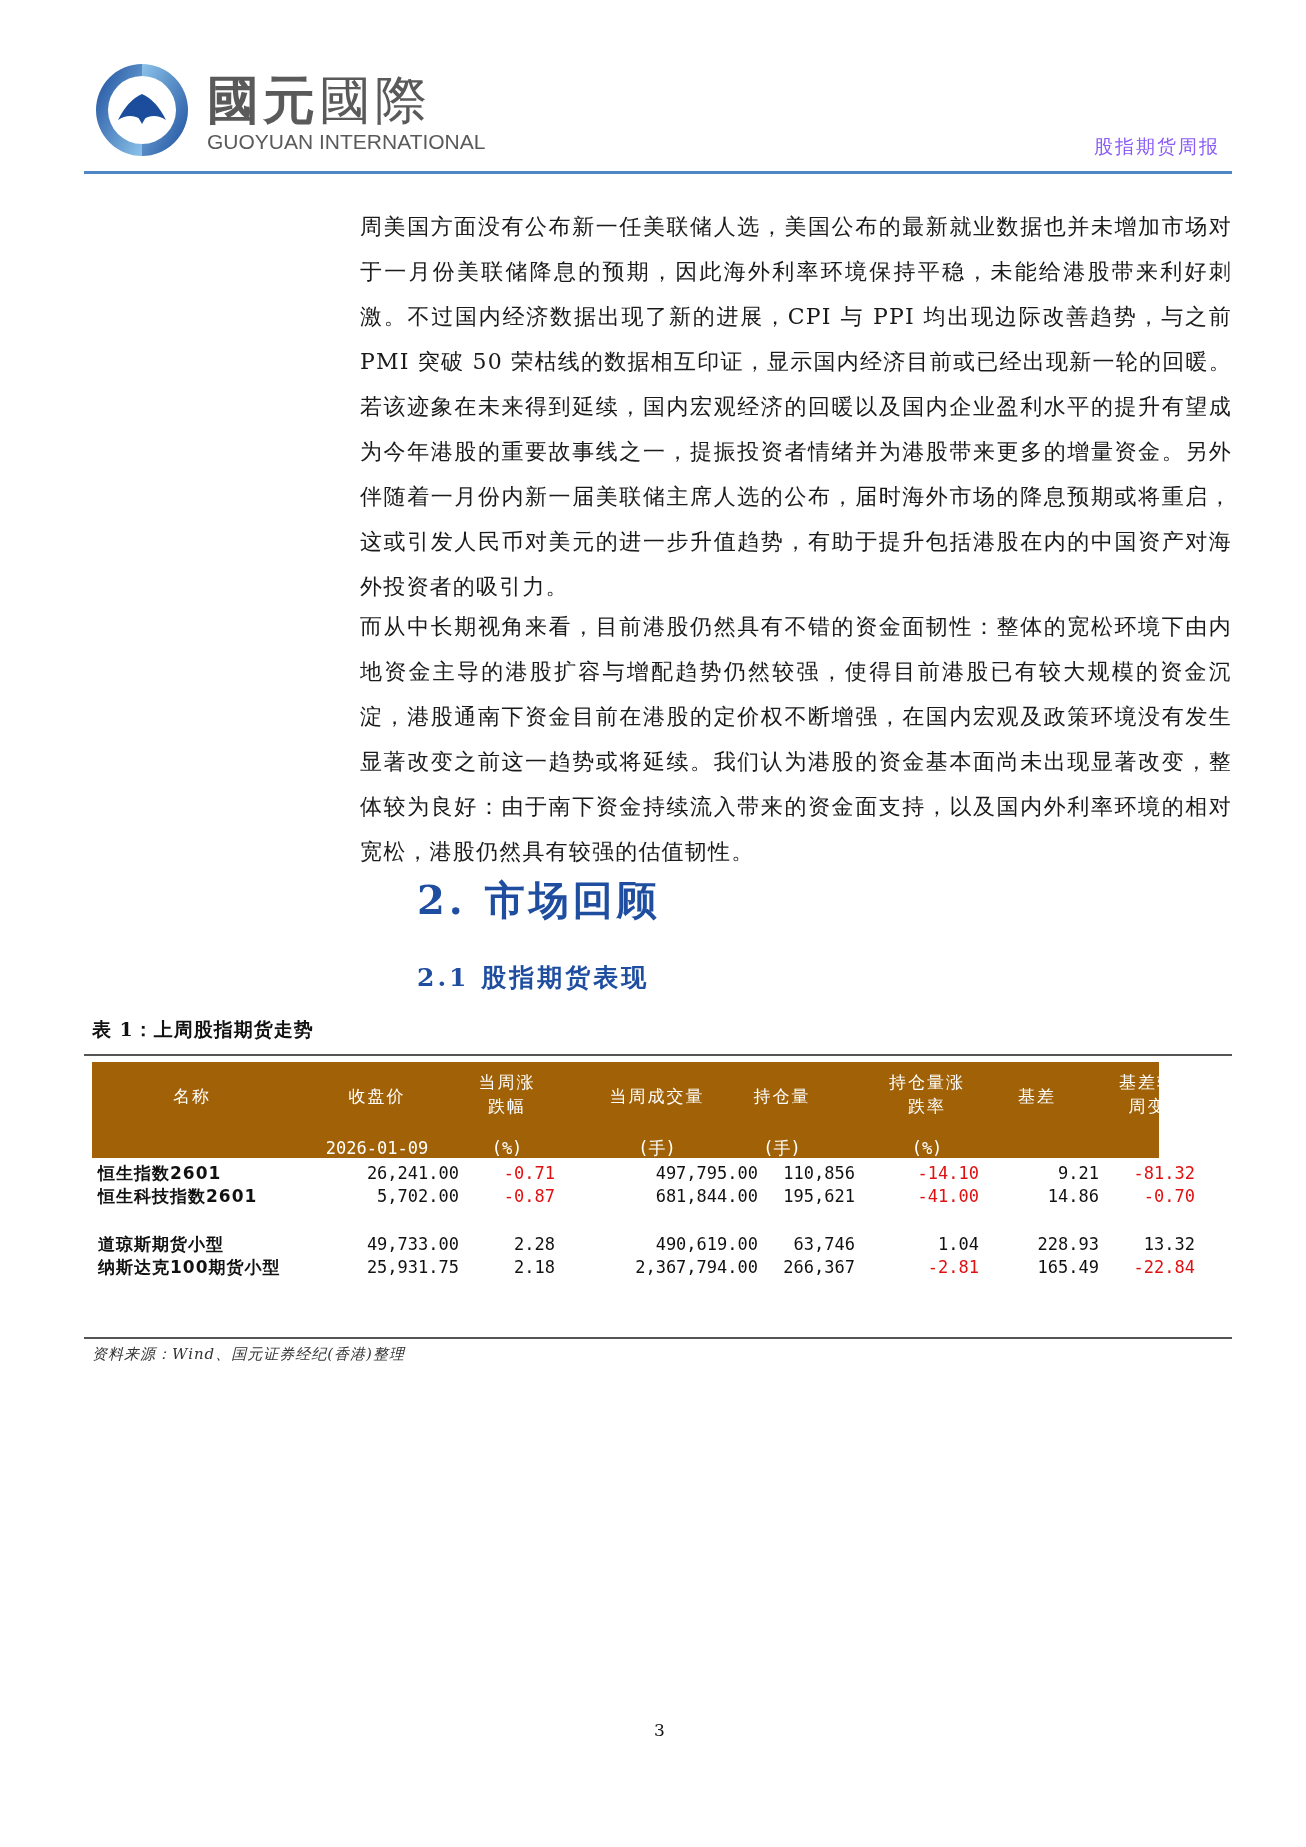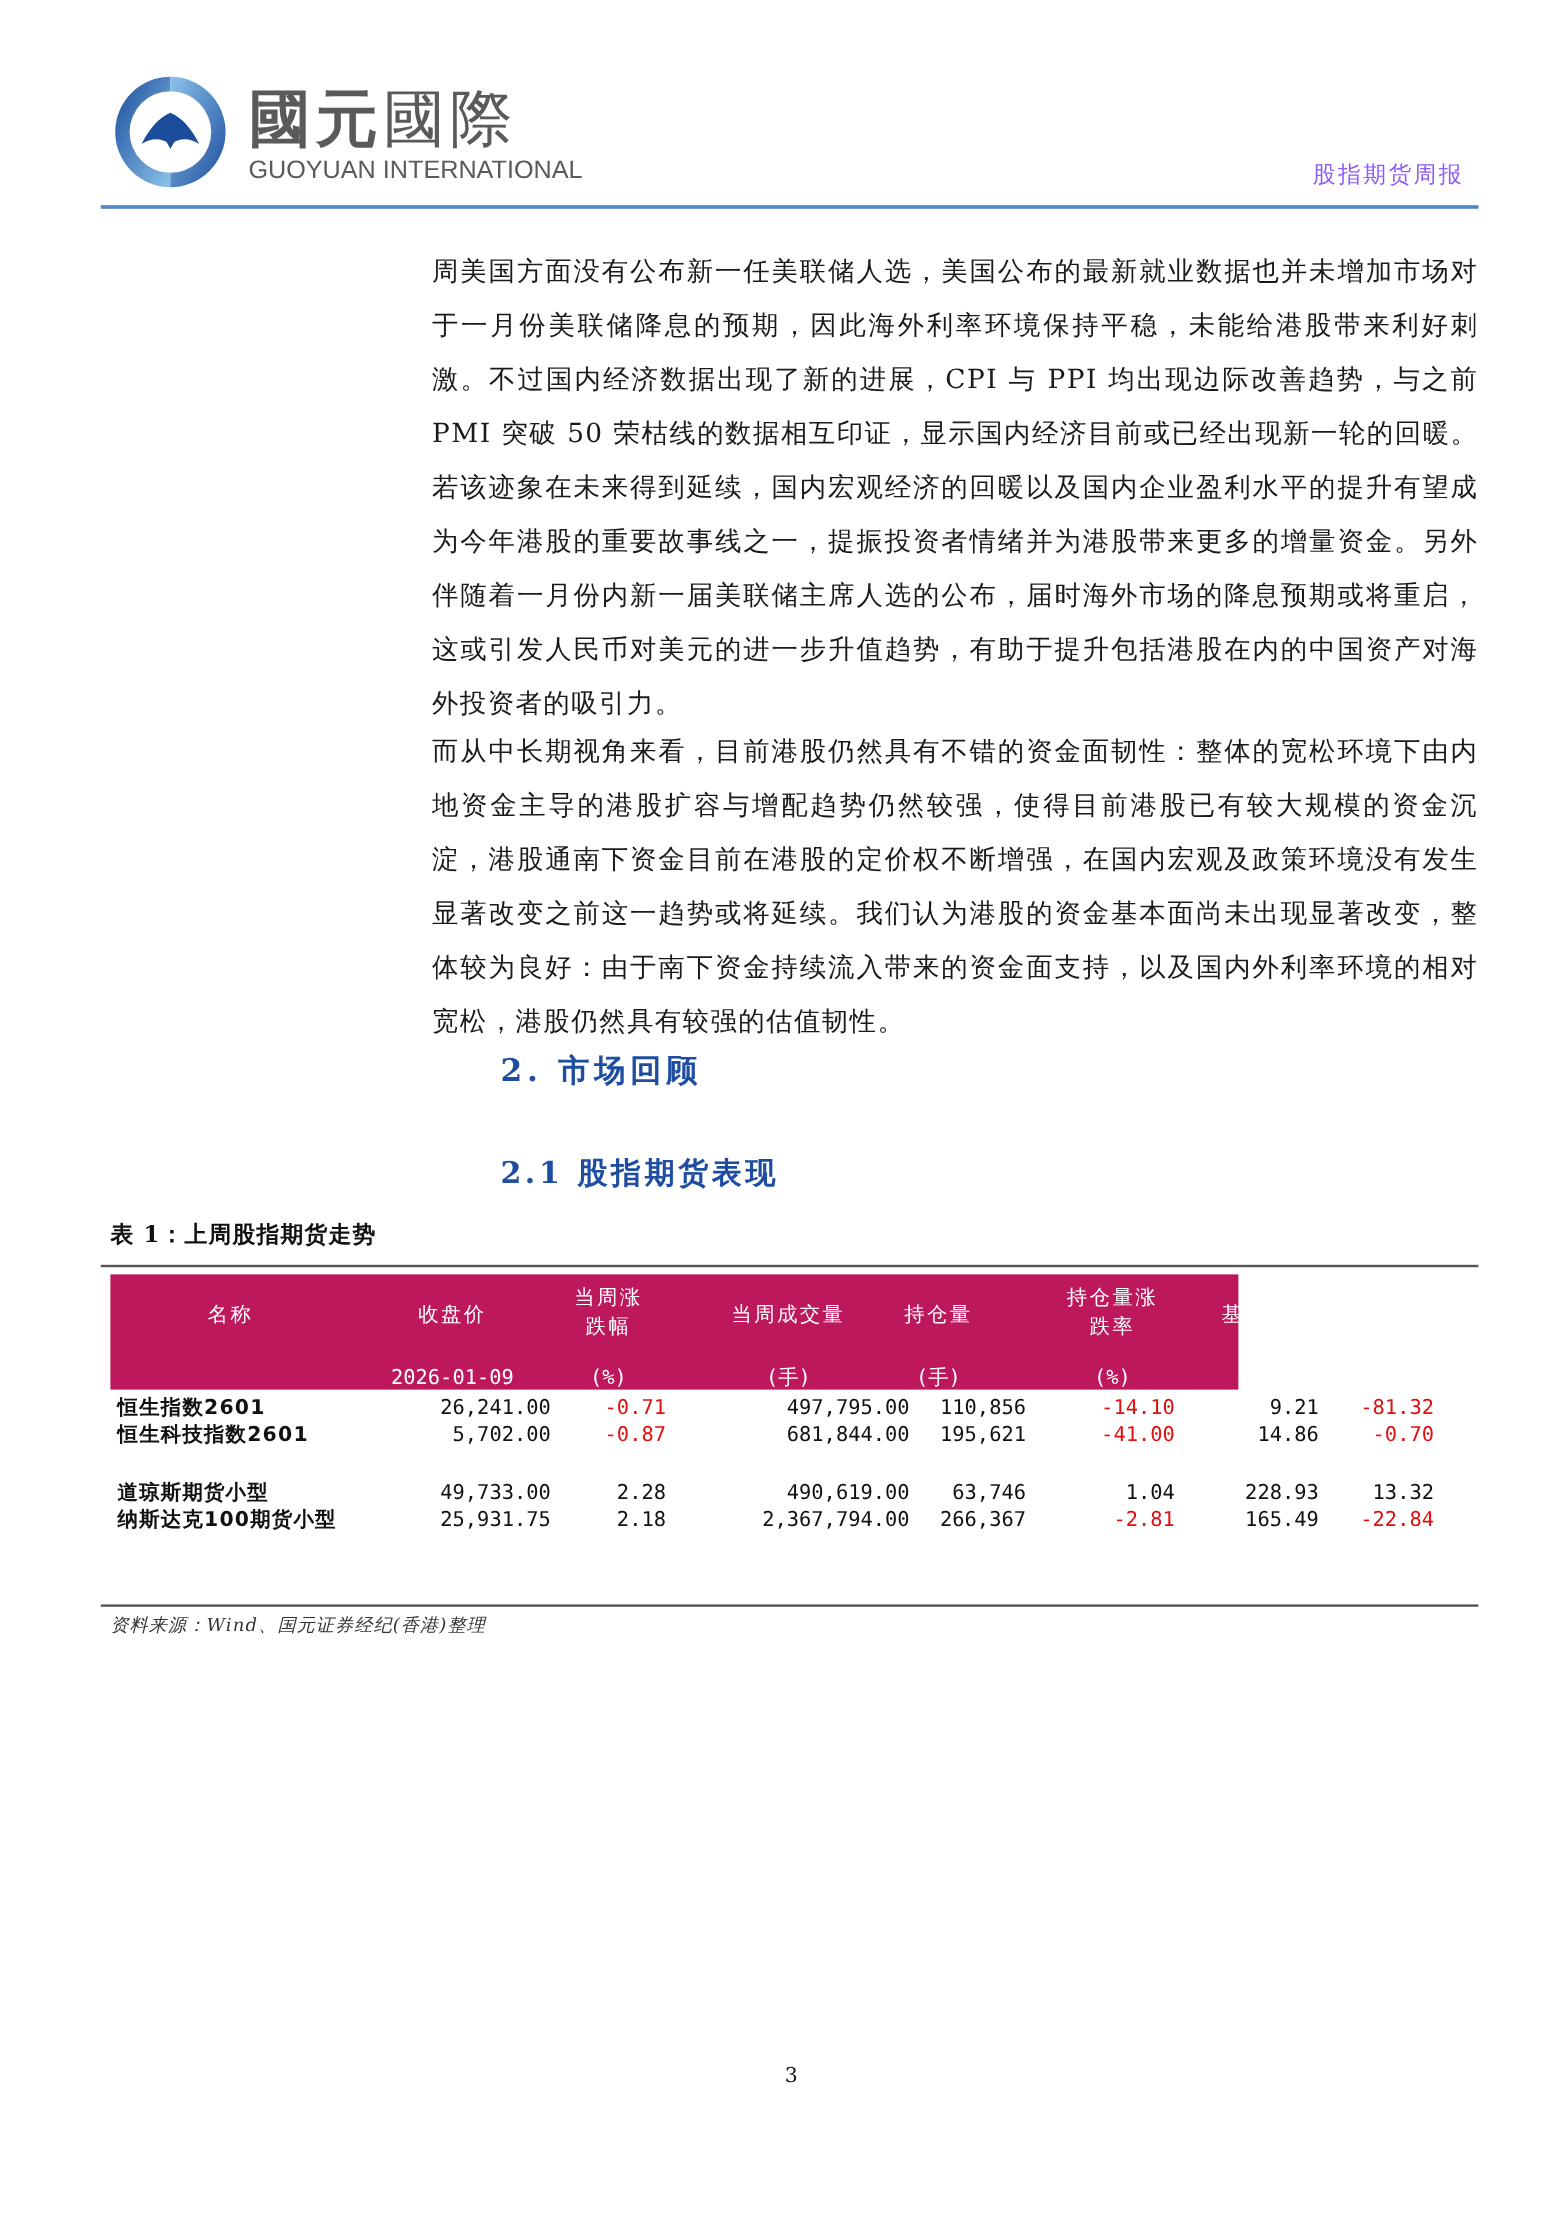--- a/index.html
+++ b/index.html
@@ -13,27 +13,27 @@
   .logo-en { position: absolute; left: 207px; top: 131px; font-family: "Liberation Sans", sans-serif; font-size: 21px; color: #5a5a5a; letter-spacing: 0px; line-height: 1; }
   .report-name { position: absolute; right: 86px; top: 137px; font-family: "DejaVu Serif", serif; font-size: 19px; color: #8b5cf6; letter-spacing: 2px; line-height: 1; }
   .header-rule { position: absolute; left: 84px; top: 171px; width: 1148px; height: 3px; background: #4f86c6; }
 
   
   .para { position: absolute; left: 360px; width: 872px; font-size: 22px; line-height: 45px; color: #1a1a1a; text-align: justify; letter-spacing: 1.2px; }
   .p1 { top: 204px; }
   .p2 { top: 604px; text-indent: 0; }
 
   
-  .h1 { position: absolute; left: 417px; top: 880px; font-size: 26px; font-weight: bold; color: #1f4ea0; line-height: 1; letter-spacing: 4px; }
+  .h1 { position: absolute; left: 417px; top: 880px; font-size: 40px; font-weight: bold; color: #1f4ea0; line-height: 1; letter-spacing: 4px; }
   .h2 { position: absolute; left: 417px; top: 965px; font-size: 25px; font-weight: bold; color: #1f4ea0; line-height: 1; letter-spacing: 3px; }
 
   
   .tbl-title { position: absolute; left: 92px; top: 1020px; font-size: 19px; font-weight: bold; color: #111; letter-spacing: 1px; line-height: 1; }
   .tbl-top-rule { position: absolute; left: 84px; top: 1054px; width: 1148px; height: 2px; background: #555; }
-  .tbl-head { position: absolute; left: 92px; top: 1062px; width: 940px; height: 96px; background: #be185d; }
+  .tbl-head { position: absolute; left: 92px; top: 1062px; width: 1067px; height: 96px; background: #a16207; }
   .th { position: absolute; color: #ffffff; font-family: "DejaVu Sans", sans-serif; font-size: 17px; line-height: 24px; text-align: center; letter-spacing: 2px; }
   .th-sub { position: absolute; color: #ffffff; font-family: "DejaVu Sans Mono", monospace; font-size: 17px; line-height: 1; text-align: center; }
 
   .rows { position: absolute; left: 92px; top: 1162px; width: 1133px; }
   .row { position: relative; height: 23px; font-family: "DejaVu Sans Mono", monospace; font-size: 17px; line-height: 23px; color: #111; }
   .row.gap { height: 25px; }
   .cell { position: absolute; top: 0; white-space: nowrap; }
   .c-name { left: 6px; font-family: "DejaVu Sans", sans-serif; font-weight: bold; font-size: 17px; letter-spacing: 1px; }
   .r { text-align: right; }
   .c-close { right: 766px; }

